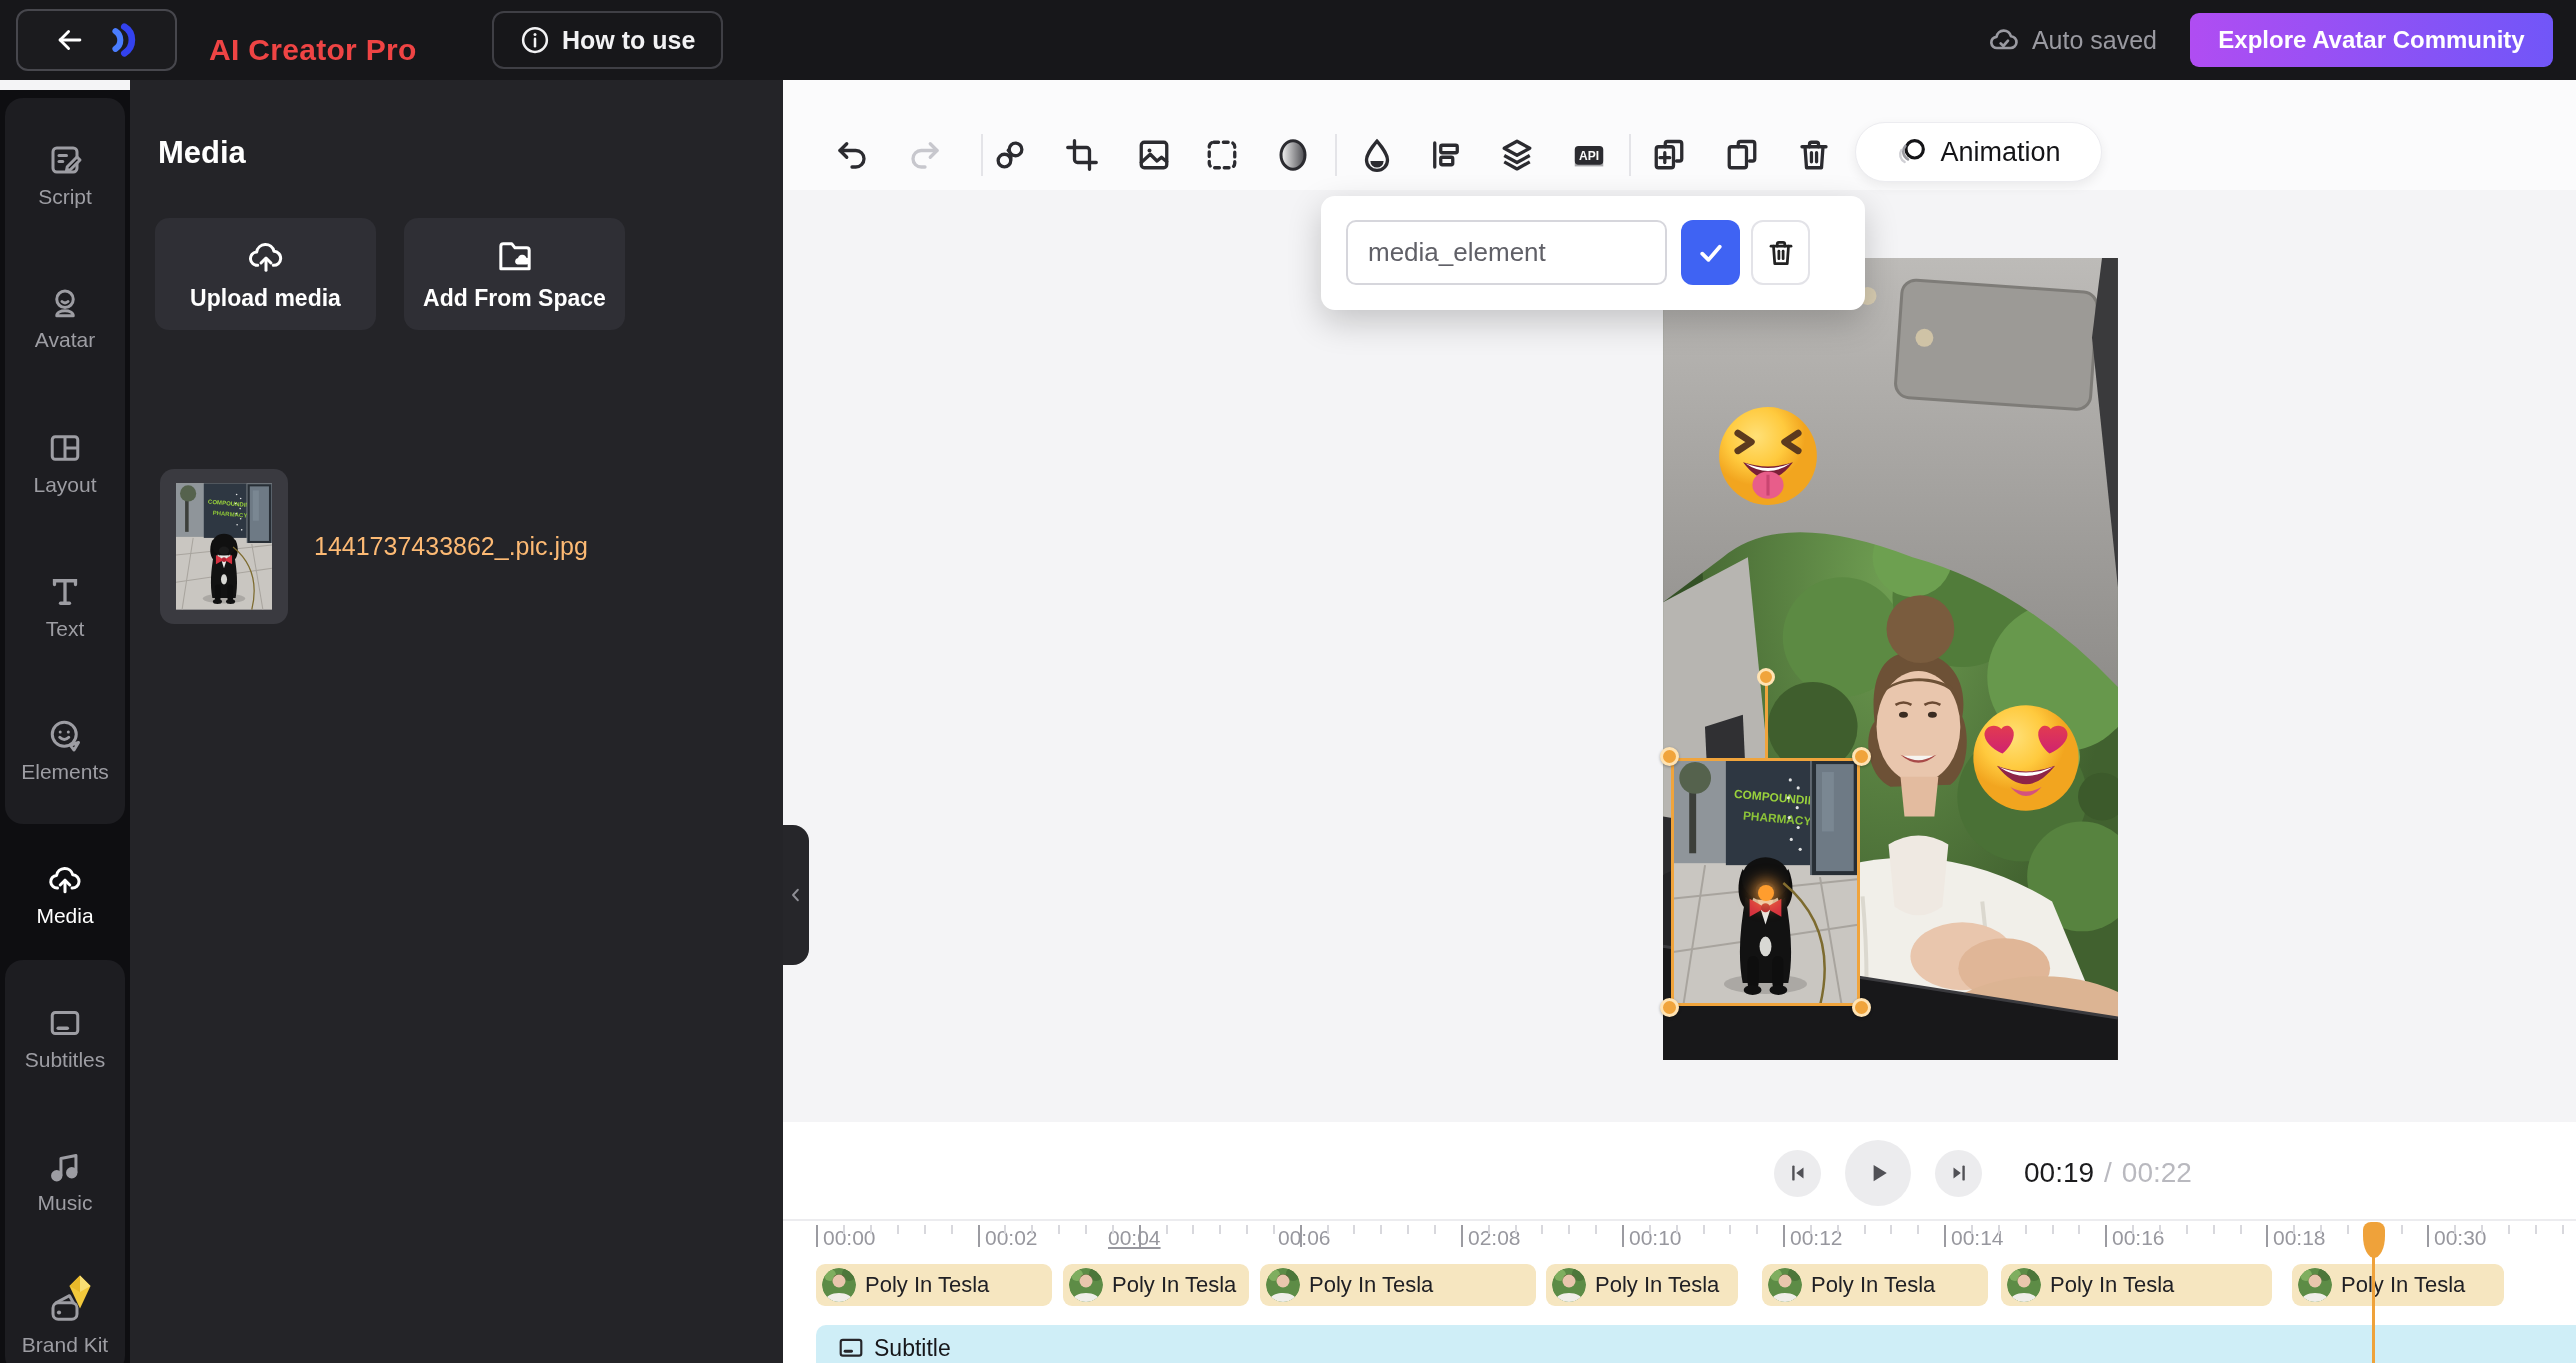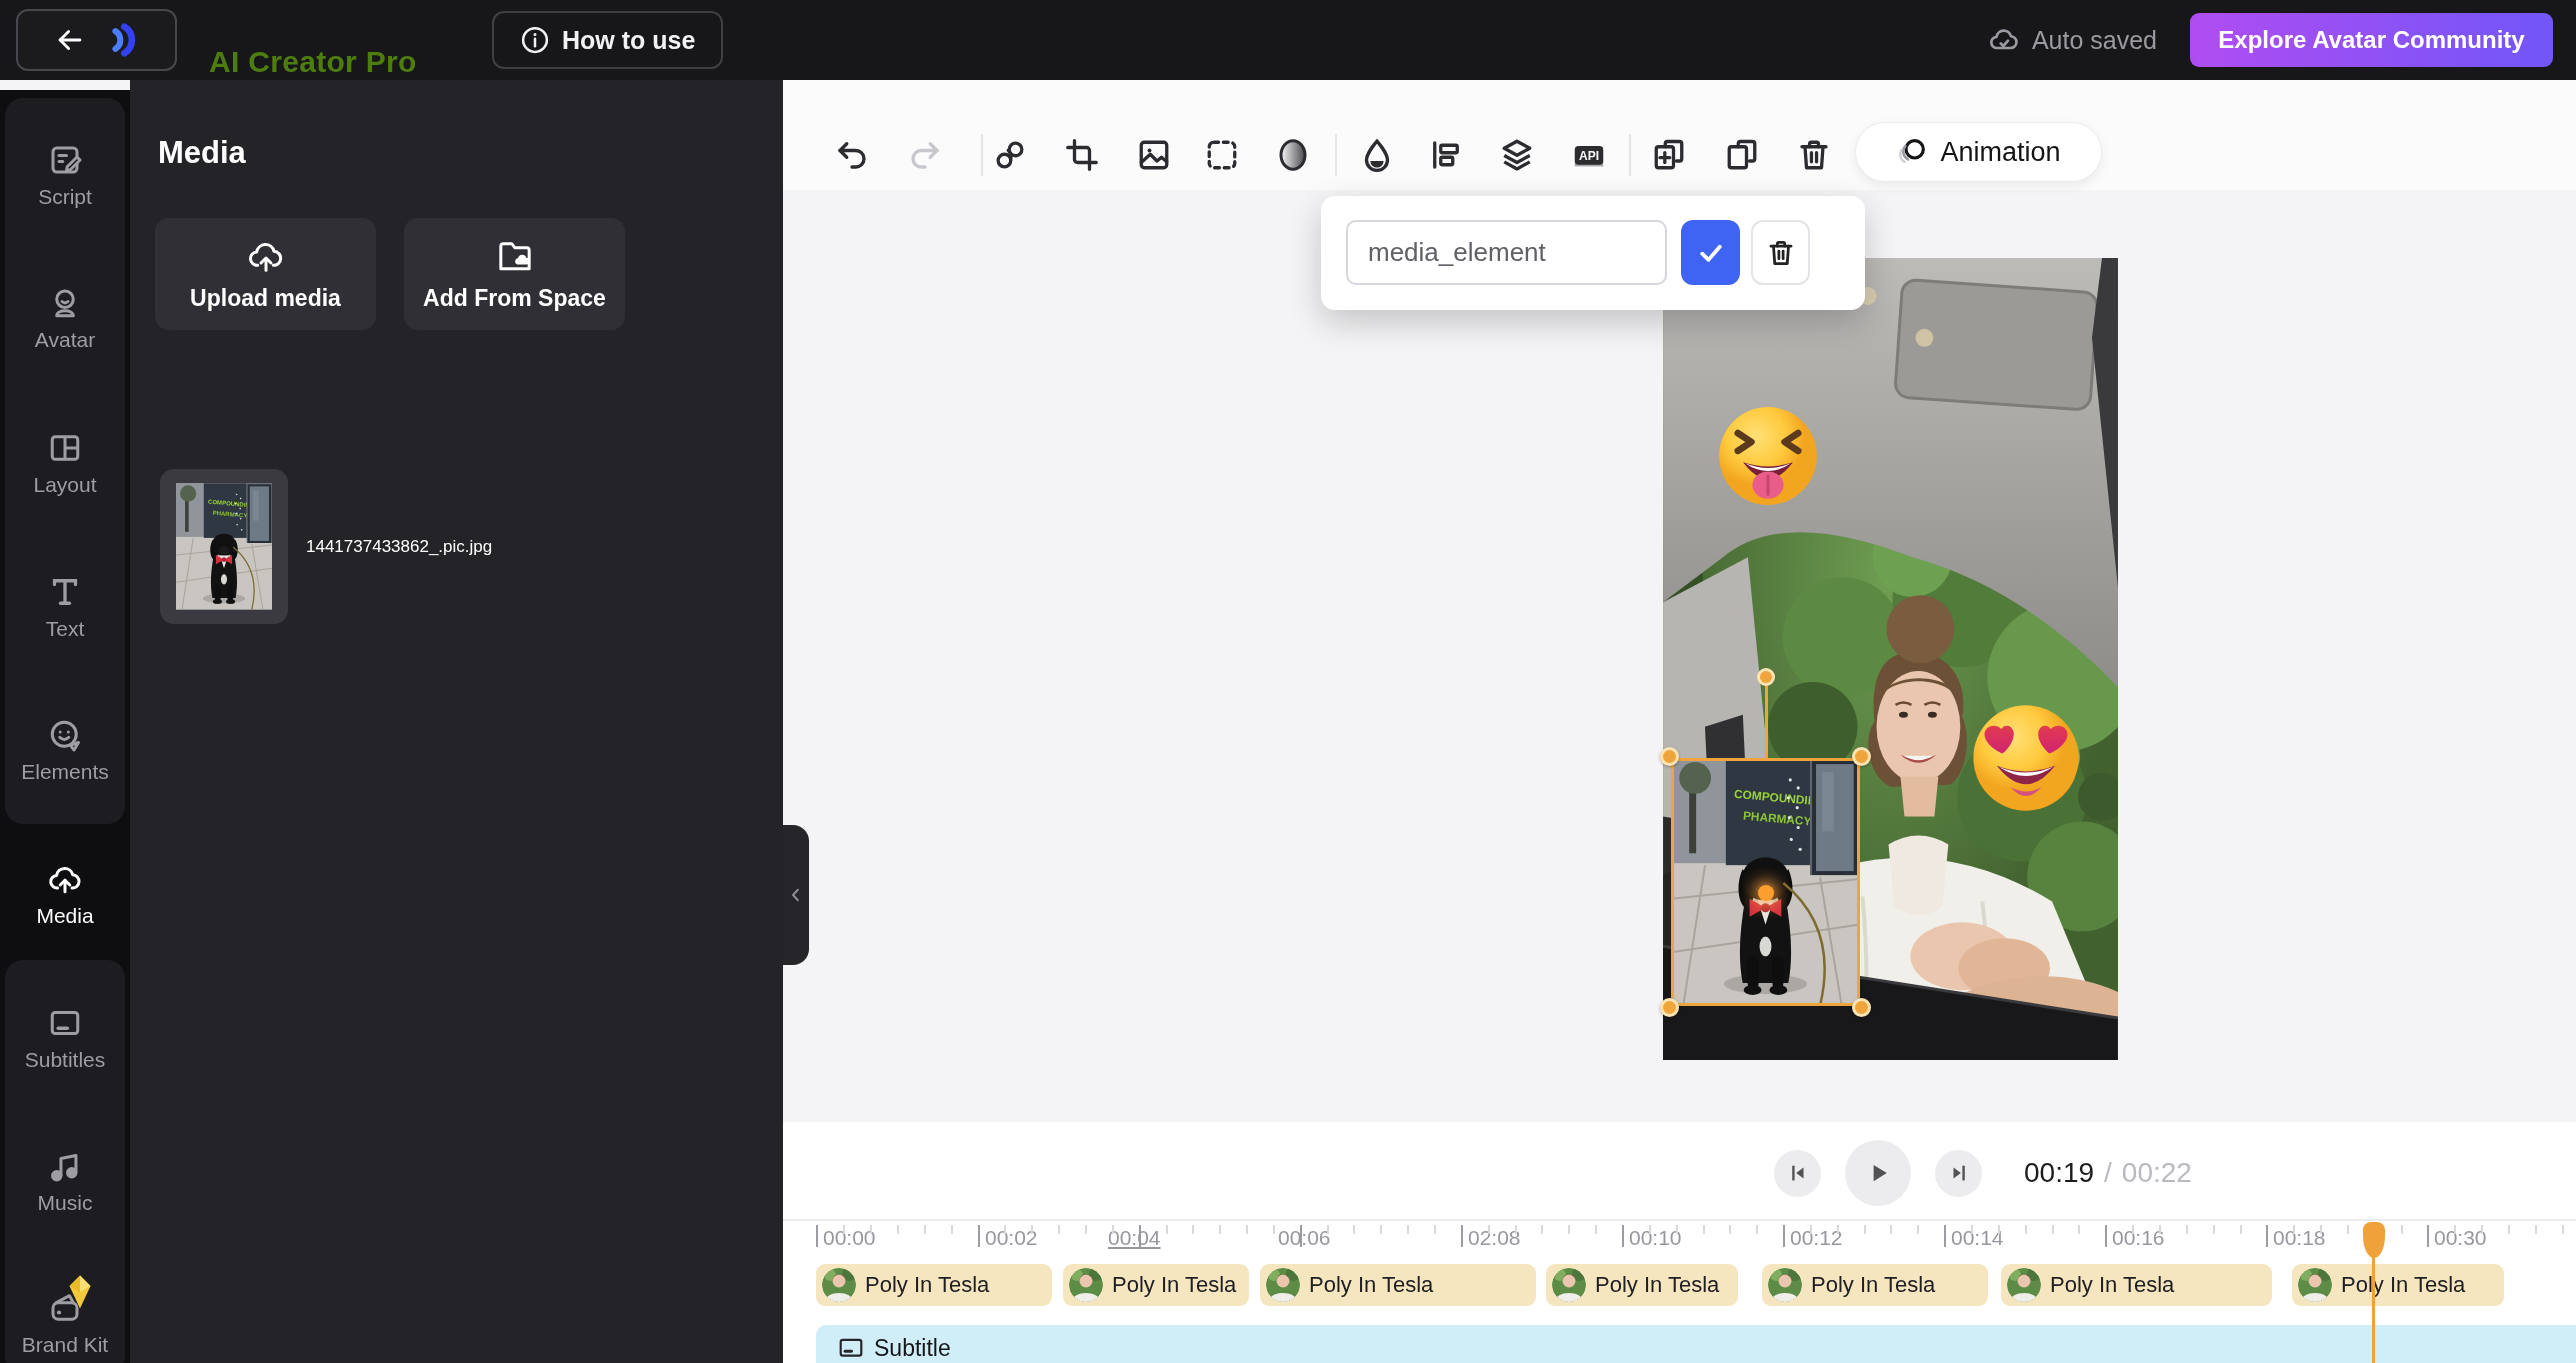--- a/index.html
+++ b/index.html
@@ -3,21 +3,21 @@
 <meta charset="utf-8">
 <style>
   * { margin:0; padding:0; box-sizing:border-box; }
   html,body { background:#000; }
   body { font-family:"Liberation Sans", sans-serif; }
   .app { position:relative; width:2576px; height:1364px; overflow:hidden; background:#f4f4f6; }
 
   
   .header { position:absolute; left:0; top:0; width:2576px; height:80px; background:#17171a; display:flex; align-items:center; z-index:40; }
   .back-btn { position:absolute; left:16px; top:9px; width:161px; height:62px; border:2px solid #47474d; border-radius:12px; display:flex; align-items:center; justify-content:center; gap:14px; cursor:pointer; background:#1b1b1e; }
-  .app-title { position:absolute; left:209px; top:12px; height:100px; display:flex; align-items:center; color:#4d7c0f; font-size:30px; font-weight:bold; letter-spacing:0.3px; }
+  .app-title { position:absolute; left:209px; top:0; height:100px; display:flex; align-items:center; color:#ef4444; font-size:30px; font-weight:bold; letter-spacing:0.3px; }
   .howto-btn { position:absolute; left:492px; top:11px; height:58px; padding:0 26px; border:2px solid #3f3f45; border-radius:12px; display:flex; align-items:center; gap:12px; color:#f2f2f4; font-size:25px; font-weight:600; cursor:pointer; }
   .autosave { position:absolute; right:419px; top:0; height:80px; display:flex; align-items:center; gap:12px; color:#9a9aa1; font-size:25px; }
   .explore-btn { position:absolute; right:23px; top:13px; width:363px; height:54px; border-radius:9px; background:linear-gradient(90deg,#b04df2,#7156f8); color:#fff; font-size:24px; font-weight:600; display:flex; align-items:center; justify-content:center; cursor:pointer; }
 
   
   .rail { position:absolute; left:0; top:90px; width:130px; height:1284px; background:#0e0e11; z-index:30; }
   .rail-group { position:absolute; left:5px; width:120px; background:#1d1d21; border-radius:18px; }
   .rail-group.g1 { top:8px; height:726px; }
   .rail-group.g2 { top:870px; height:414px; }
   .rail-item { position:absolute; left:0; width:130px; display:flex; flex-direction:column; align-items:center; gap:7px; color:#9d9da3; cursor:pointer; }
@@ -32,21 +32,21 @@
   .panel-btn { position:absolute; top:138px; width:221px; height:112px; background:#2f2f35; border-radius:14px; display:flex; flex-direction:column; align-items:center; justify-content:center; gap:8px; color:#fff; font-size:23px; font-weight:600; cursor:pointer; }
   .panel-btn svg { width:40px; height:40px; }
   .btn-upload { left:25px; }
   .btn-space { left:274px; }
   .seg { position:absolute; left:25px; top:287px; height:68px; background:#2c2c32; border-radius:11px; display:flex; align-items:center; padding:6px; gap:4px; }
   .seg-tab { height:56px; padding:0 28px; border-radius:9px; display:flex; align-items:center; font-size:24px; color:#98989e; cursor:pointer; }
   .seg-tab.active { background:#3f63f3; color:#fff; font-weight:600; }
   .media-item { position:absolute; left:30px; top:389px; width:598px; display:flex; align-items:center; gap:18px; cursor:pointer; }
   .thumb-wrap { width:128px; height:155px; background:#3a3a40; border-radius:14px; display:flex; align-items:center; justify-content:center; overflow:hidden; }
   .thumb-wrap svg { width:96px; height:151px; border-radius:4px; }
-  .media-filename { color:#ffffff; font-size:17px; }
+  .media-filename { color:#fdba74; font-size:25px;margin-left:8px; }
 
   .collapse-tab { position:absolute; left:783px; top:825px; width:26px; height:140px; background:#26262a; border-radius:0 16px 16px 0; z-index:31; display:flex; align-items:center; justify-content:center; cursor:pointer; }
 
   
   .toolbar { position:absolute; left:783px; top:80px; width:1793px; height:110px; background:#fbfbfc; z-index:20; }
   .tb-icon { position:absolute; top:131px; width:48px; height:48px; margin-left:-24px; display:flex; align-items:center; justify-content:center; color:#2b2b30; cursor:pointer; z-index:21; }
   .tb-icon svg { width:36px; height:36px; }
   .tb-icon.disabled { color:#c7c7cd; cursor:default; }
   .tb-div { position:absolute; top:134px; width:2px; height:42px; background:#e4e4e8; z-index:21; }
   .anim-btn { position:absolute; left:1855px; top:122px; width:247px; height:60px; background:#fff; border:1px solid #ececf0; border-radius:30px; box-shadow:0 4px 12px rgba(0,0,0,.07); display:flex; align-items:center; justify-content:center; gap:12px; font-size:27px; color:#141417; cursor:pointer; z-index:21; }

